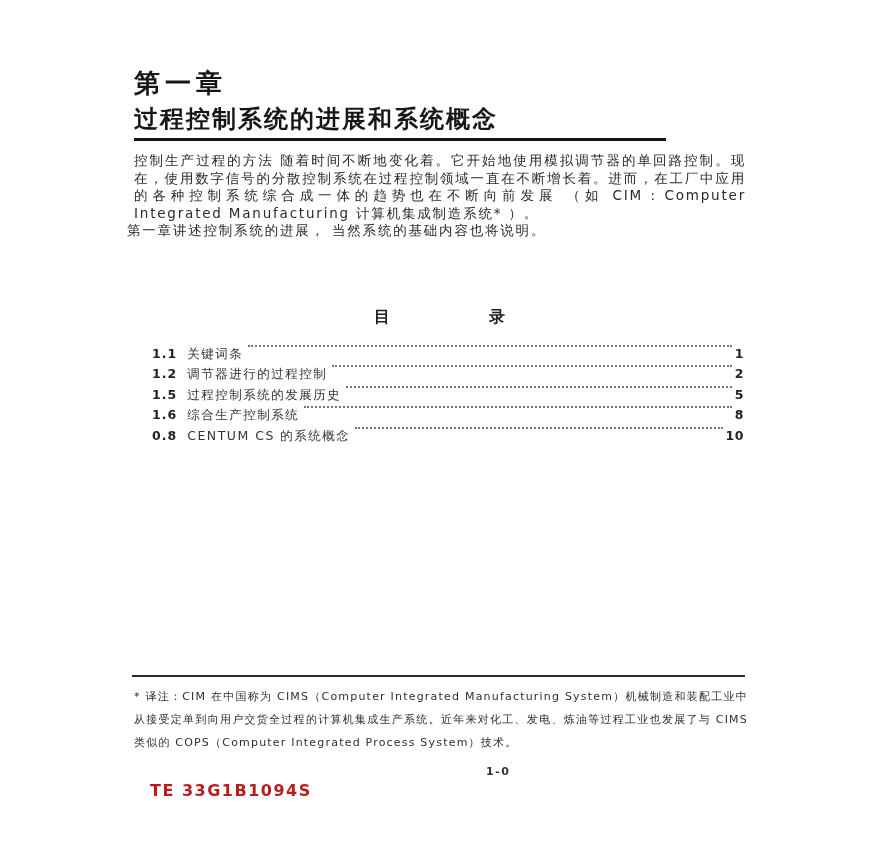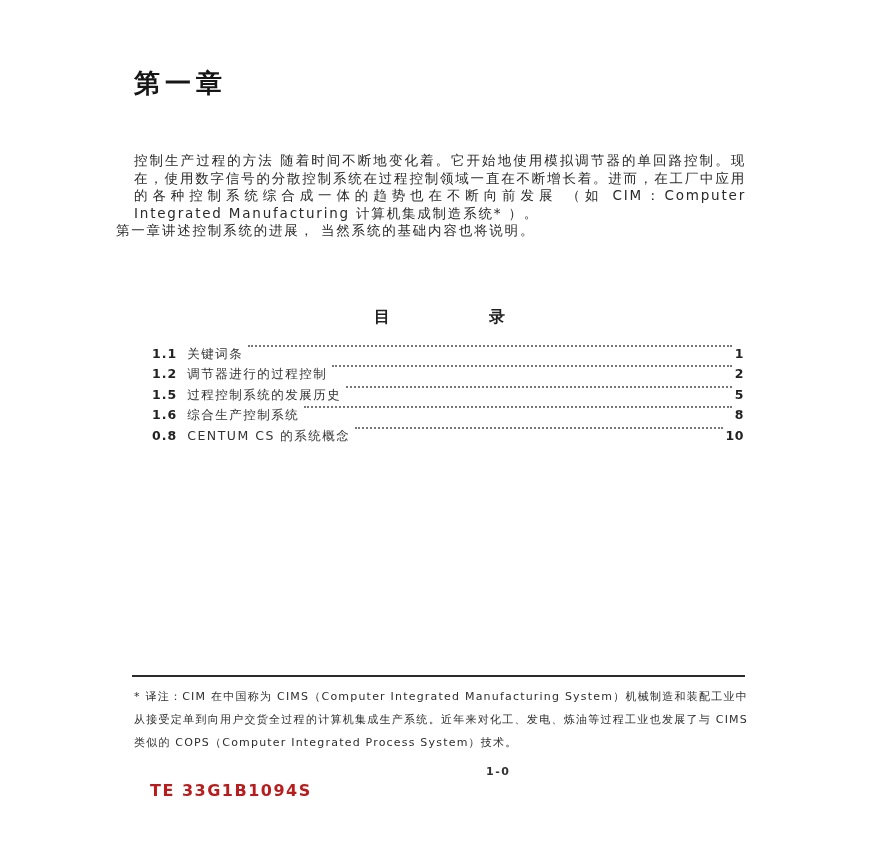--- a/index.html
+++ b/index.html
@@ -28,21 +28,21 @@
     border-bottom: 3px solid #151515;
     padding-bottom: 3px;
     white-space: nowrap;
   }
   .intro {
     position: absolute; left: 130px; top: 148px; width: 612px;
     font-size: 13.5px; line-height: 17.5px; letter-spacing: 1.8px;
     text-align: justify; color: #2a2a2a;
   }
   .para2 {
-    position: absolute; left: 112px; top: 218px; width: 612px;
+    position: absolute; left: 123px; top: 218px; width: 612px;
     font-size: 13.5px; line-height: 17.5px; letter-spacing: 1.8px;
     color: #2a2a2a;
   }
   .toc-heading {
     position: absolute; left: 130px; top: 302px; width: 612px;
     display: flex; justify-content: center; gap: 96px;
     font-size: 16px; font-weight: bold; letter-spacing: 1px;
     color: #222;
   }
   .toc-list {
@@ -92,20 +92,21 @@
     font-weight: bold;
   }
 </style>
 </head>
 <body>
 
 <div class="page">
 
   <div class="chapter-title">第一章</div>
 
+  <div class="section-title">过程控制系统的进展和系统概念</div>
 
   <div class="intro">控制生产过程的方法 随着时间不断地变化着。它开始地使用模拟调节器的单回路控制。现在，使用数字信号的分散控制系统在过程控制领域一直在不断增长着。进而，在工厂中应用的各种控制系统综合成一体的趋势也在不断向前发展 （如 CIM：Computer Integrated Manufacturing 计算机集成制造系统* ）。</div>
 
   <div class="para2">第一章讲述控制系统的进展， 当然系统的基础内容也将说明。</div>
 
   <div class="toc-heading">
     <span>目</span>
     <span>录</span>
   </div>
 

